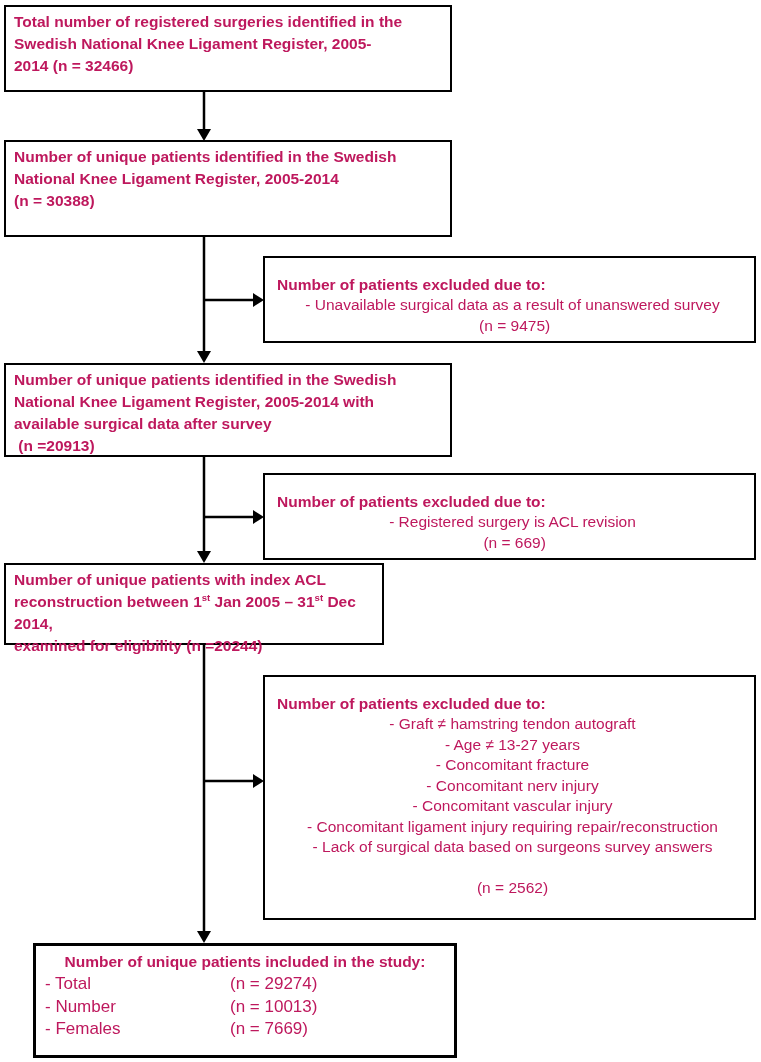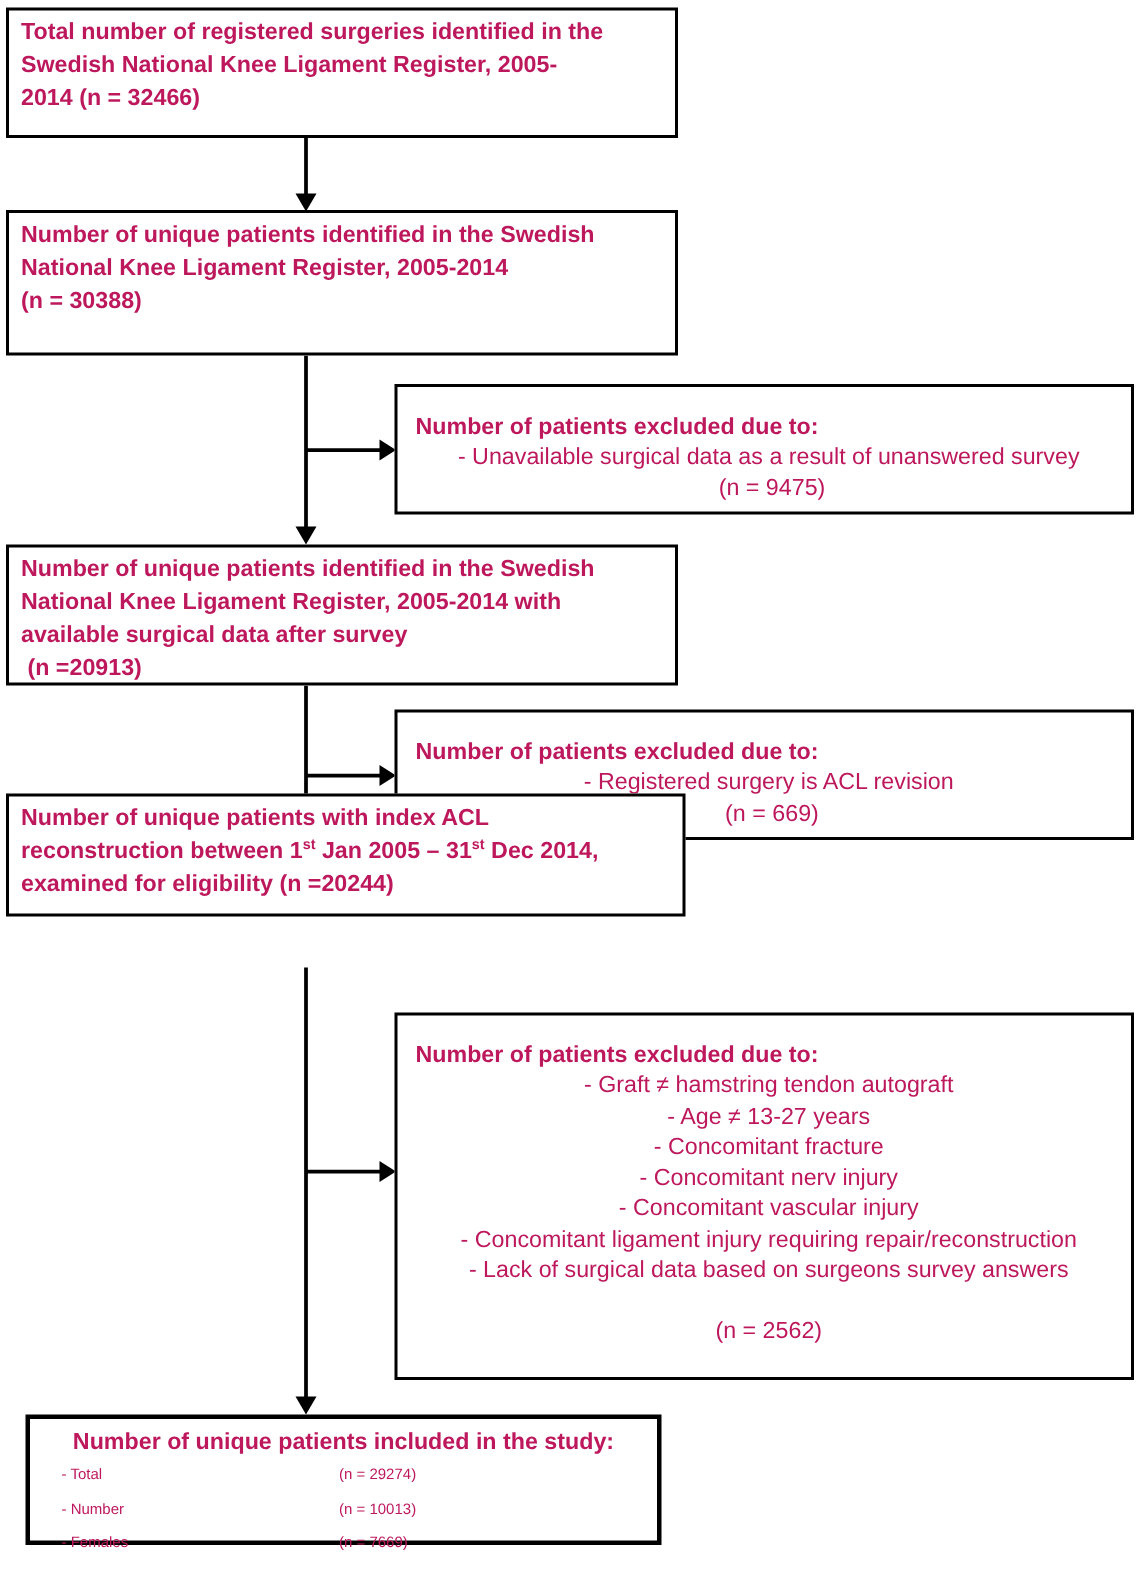--- a/index.html
+++ b/index.html
@@ -63,23 +63,22 @@
   }
   .final-title {
     font-weight: bold;
     font-size: 15.5px;
     line-height: 22px;
     text-align: center;
     padding-top: 5px;
   }
   .final-rows {
     padding-left: 9px;
-    font-size: 10px;
+    font-size: 17px;
     line-height: 22.5px;
-    margin-left: 12px;
   }
   .final-row {
     display: flex;
   }
   .final-row .label {
     width: 185px;
     flex: 0 0 185px;
   }
   sup {
     font-size: 0.62em;
@@ -147,40 +146,40 @@
 available surgical data after survey
  (n =20913)</div>
   </div>
 
   <div class="box excl" style="left:263px; top:473px; width:493px; height:87px;">
     <div class="excl-title">Number of patients excluded due to:</div>
     <div class="excl-body">- Registered surgery is ACL revision
  (n = 669)</div>
   </div>
 
-  <div class="box" style="left:4px; top:529px; width:453px; height:82px;">
+  <div class="box" style="left:4px; top:563px; width:380px; height:82px;">
     <div class="main-text">Number of unique patients with index ACL
 reconstruction between 1<sup>st</sup> Jan 2005 – 31<sup>st</sup> Dec 2014,
 examined for eligibility (n =20244)</div>
   </div>
 
   <div class="box excl" style="left:263px; top:675px; width:493px; height:245px;">
     <div class="excl-title">Number of patients excluded due to:</div>
     <div class="excl-body">- Graft ≠ hamstring tendon autograft
 - Age ≠ 13-27 years
 - Concomitant fracture
 - Concomitant nerv injury
 - Concomitant vascular injury
 - Concomitant ligament injury requiring repair/reconstruction
 - Lack of surgical data based on surgeons survey answers
 
 (n = 2562)</div>
   </div>
 
-  <div class="box final-box" style="left:17px; top:943px; width:424px; height:87px;">
+  <div class="box final-box" style="left:33px; top:943px; width:424px; height:115px;">
     <div class="final-title">Number of unique patients included in the study:</div>
     <div class="final-rows">
       <div class="final-row">
         <span class="label">- Total</span>
         <span class="value">(n = 29274)</span>
       </div>
       <div class="final-row">
         <span class="label">- Number</span>
         <span class="value">(n = 10013)</span>
       </div>

